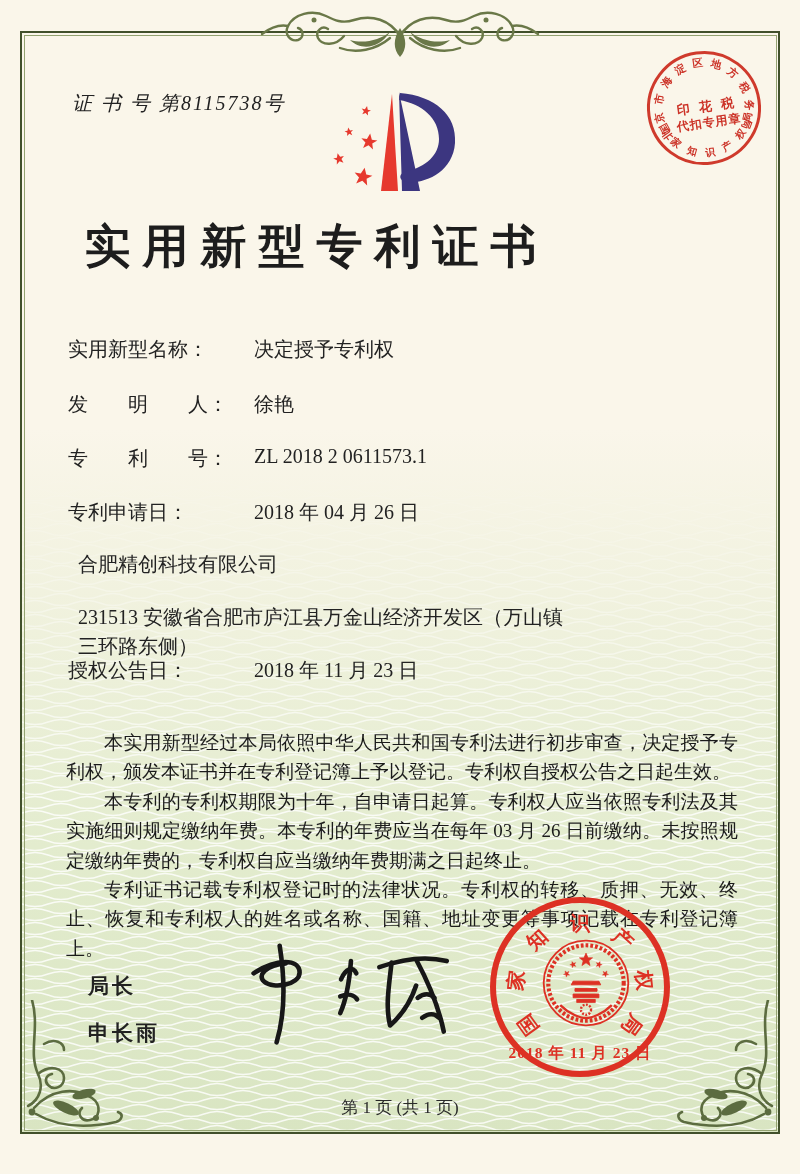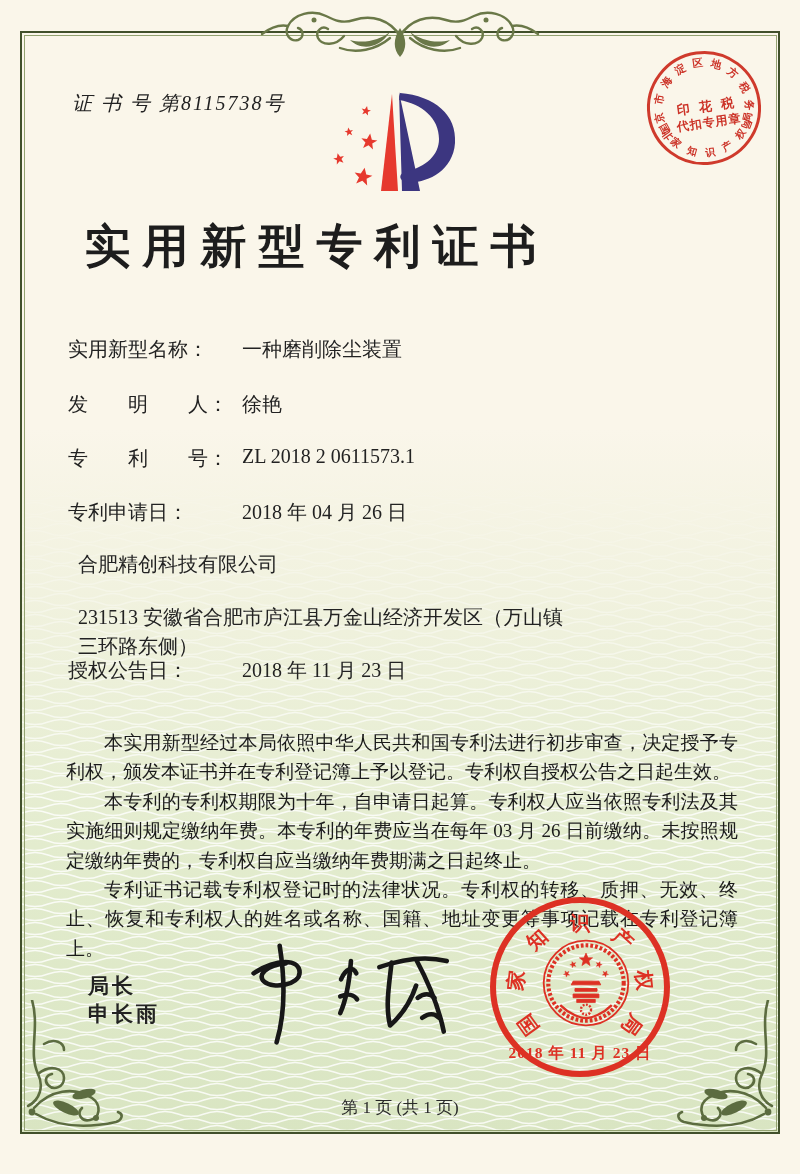--- a/index.html
+++ b/index.html
@@ -20,33 +20,33 @@
   .frame::before{content:'';position:absolute;inset:1.5px;border:1px solid #93a271;}
 
   .cert-no{position:absolute;left:72px;top:90px;font-size:20px;letter-spacing:2px;font-style:italic;}
 
   .logo{position:absolute;left:303px;top:84px;}
 
   .title{position:absolute;left:0;width:633px;top:216px;text-align:center;
     font-size:46px;font-weight:bold;letter-spacing:12px;color:#1d1d1d;}
 
   .fields{position:absolute;left:68px;top:0;width:672px;font-size:20px;}
-  .frow{position:absolute;left:0;display:flex;align-items:flex-start;width:672px;}
+  .frow{position:absolute;left:0;display:flex;align-items:flex-start;width:672px;gap:12px;}
   .frow .lbl{display:inline-block;min-width:164px;white-space:pre;}
   .frow .val{margin-left:10px;white-space:pre;}
   .vcol{margin-left:10px;display:flex;flex-direction:column;line-height:29px;}
   .grant2{position:absolute;left:392px;top:0;display:flex;}
 
   .paras{position:absolute;left:66px;top:728px;width:672px;font-size:19px;
     line-height:29.4px;text-align:justify;color:#1b1b1b;}
   .paras p{margin:0;text-indent:2em;}
 
   .signer{position:absolute;left:88px;top:972px;font-family:"Liberation Sans","DejaVu Sans",sans-serif;
     font-weight:600;font-size:21px;letter-spacing:3px;color:#222;}
-  .signer .nm{}
+  .signer .nm{margin-top:19px;}
   .sig{position:absolute;left:226px;top:938px;}
 
   
   .seal{position:absolute;left:490px;top:897px;width:180px;height:180px;border-radius:50%;
     border:6px solid #dd3124;box-sizing:border-box;color:#dd3124;}
   .seal .arc span{font-weight:bold;font-family:"Liberation Serif",serif;}
   .seal .emblem{position:absolute;left:44px;top:34px;}
   .seal .sdate{position:absolute;left:-10px;width:188px;top:140px;text-align:center;
     font-size:15.5px;font-weight:bold;white-space:nowrap;letter-spacing:1px;}
 
@@ -234,21 +234,21 @@
       <use href="#st" transform="translate(36,75) scale(0.58) rotate(-14)"></use>
       <use href="#st" transform="translate(60,93) scale(0.95) rotate(10)"></use>
     </g>
   </svg>
 
   <div class="title">实用新型专利证书</div>
 
   <div class="fields">
     <div class="frow" style="top:336px">
       <span class="lbl">实用新型名称：</span>
-      <span class="val">一种磨削除尘装置</span>
+      <span class="val">决定授予专利权</span>
     </div>
     <div class="frow" style="top:391px">
       <span class="lbl">发　　明　　人：</span>
       <span class="val">徐艳</span>
     </div>
     <div class="frow" style="top:445px">
       <span class="lbl">专　　利　　号：</span>
       <span class="val">ZL 2018 2 0611573.1</span>
     </div>
     <div class="frow" style="top:499px">

